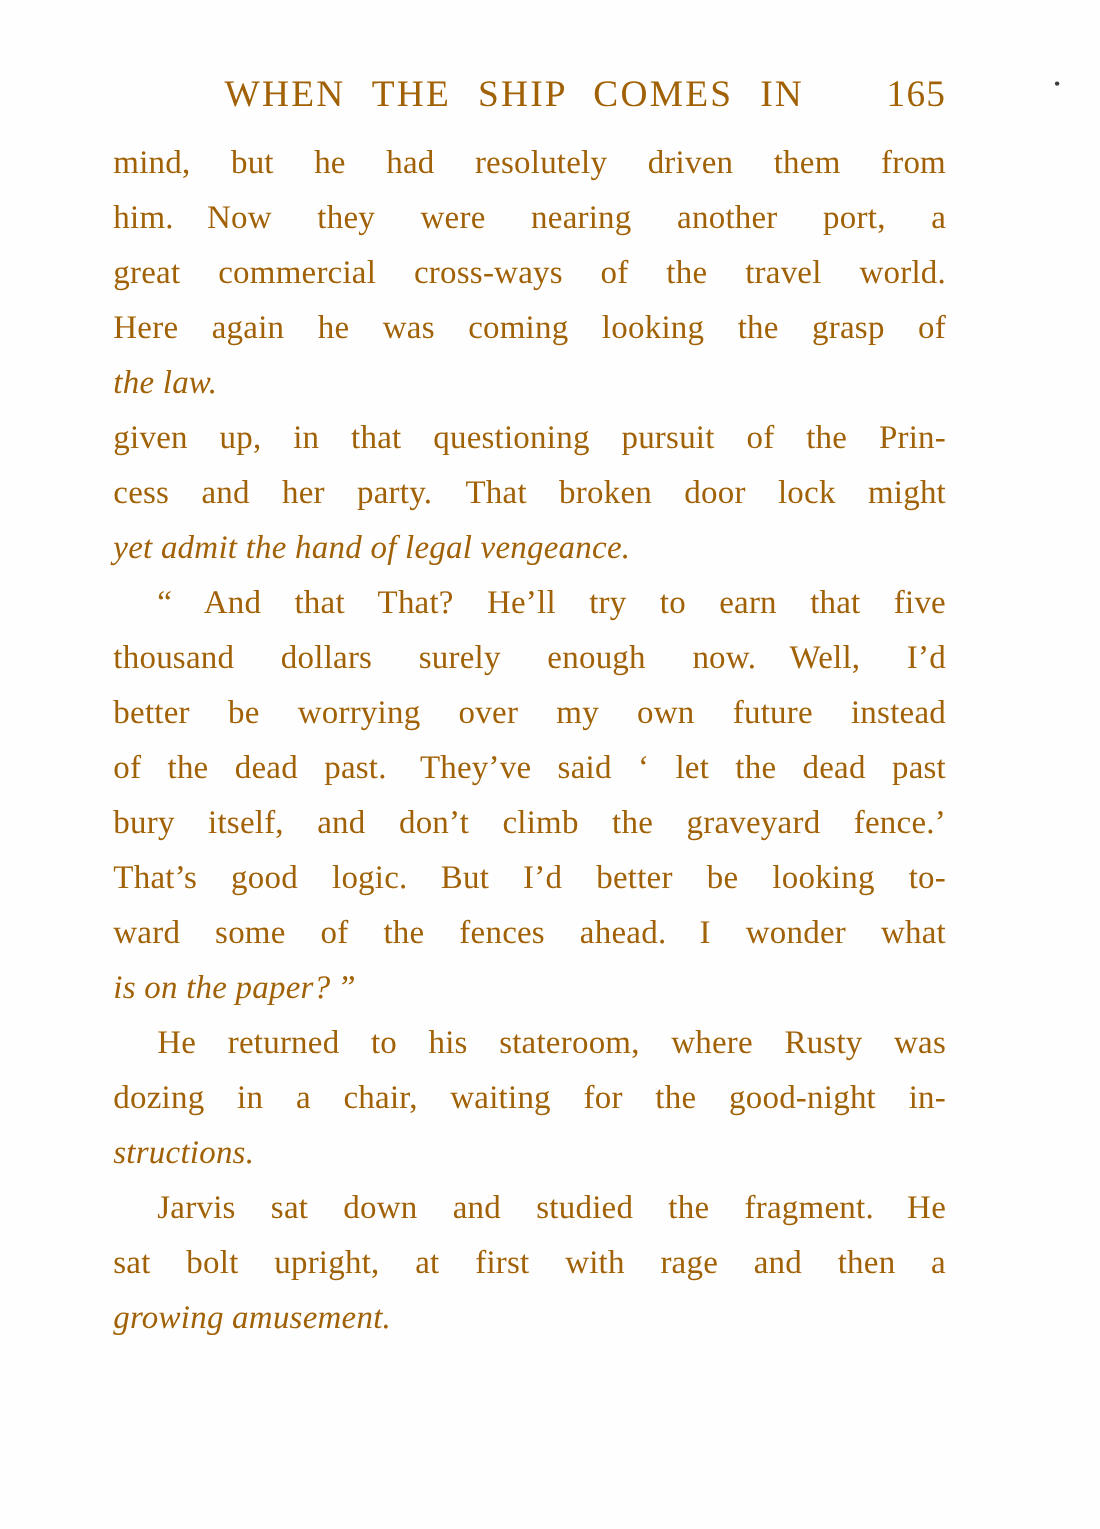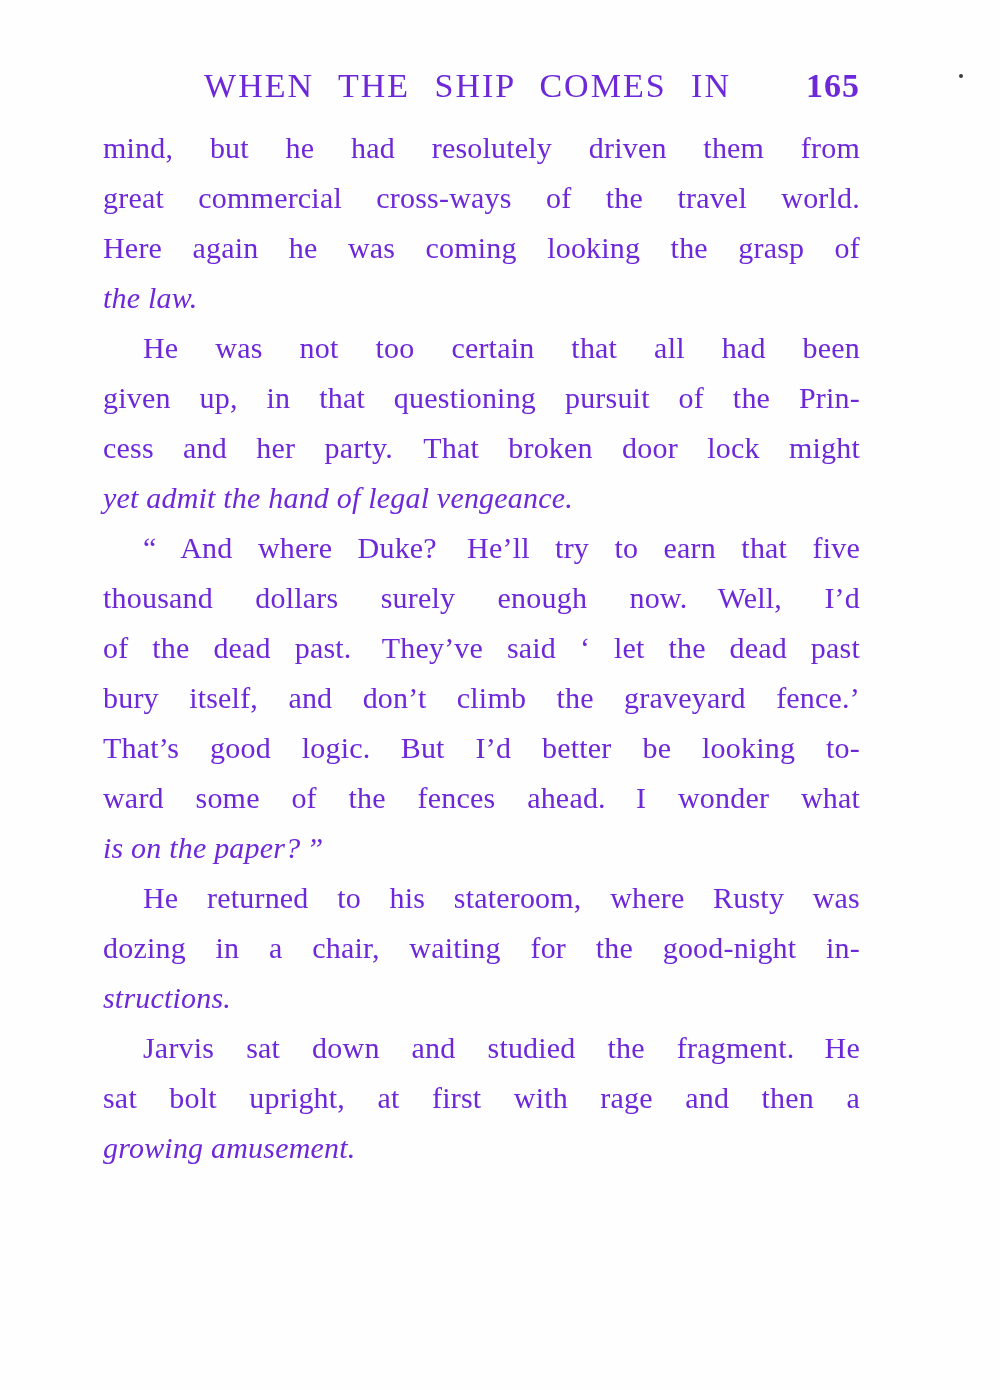--- a/index.html
+++ b/index.html
@@ -5,21 +5,21 @@
   html, body {
     margin: 0;
     padding: 0;
     background: #ffffff;
   }
   .page {
     position: relative;
     width: 1000px;
     height: 1390px;
     background: #fefefe;
-    color: #6d28d9;
+    color: #a16207;
     font-family: "Liberation Serif", "DejaVu Serif", serif;
     overflow: hidden;
   }
   .running-head {
     position: absolute;
     left: 103px;
     top: 66px;
     width: 757px;
     height: 44px;
     text-align: center;
@@ -32,21 +32,20 @@
   .head-title {
     display: inline-block;
     transform: translateX(-14px);
   }
   .folio {
     position: absolute;
     right: 0;
     top: 0;
     letter-spacing: 1px;
     word-spacing: normal;
-    font-weight: bold;
   }
   .text-body {
     position: absolute;
     left: 103px;
     top: 123px;
     width: 757px;
   }
   .para { margin: 0; }
   .line {
     font-size: 30px;
@@ -80,33 +79,34 @@
   <header class="running-head">
     <span class="head-title">WHEN THE SHIP COMES IN</span>
     <span class="folio">165</span>
   </header>
 
   <div class="speck"></div>
 
   <main class="text-body">
       <div class="para">
         <div class="line first">mind, but he had resolutely driven them from</div>
+        <div class="line">him. Now they were nearing another port, a</div>
         <div class="line">great commercial cross-ways of the travel world.</div>
         <div class="line">Here again he was coming looking the grasp of</div>
         <div class="line last">the law.</div>
       </div>
       <div class="para indent">
-        <div class="line first">He was not too certain that all had been</div>
         <div class="line">given up, in that questioning pursuit of the Prin-</div>
         <div class="line">cess and her party. That broken door lock might</div>
         <div class="line last">yet admit the hand of legal vengeance.</div>
       </div>
       <div class="para indent">
-        <div class="line first">“ And where Duke? He’ll try to earn that five</div>
+        <div class="line first">“ And that That? He’ll try to earn that five</div>
         <div class="line">thousand dollars surely enough now. Well, I’d</div>
+        <div class="line">better be worrying over my own future instead</div>
         <div class="line">of the dead past. They’ve said ‘ let the dead past</div>
         <div class="line">bury itself, and don’t climb the graveyard fence.’</div>
         <div class="line">That’s good logic. But I’d better be looking to-</div>
         <div class="line">ward some of the fences ahead. I wonder what</div>
         <div class="line last">is on the paper? ”</div>
       </div>
       <div class="para indent">
         <div class="line first">He returned to his stateroom, where Rusty was</div>
         <div class="line">dozing in a chair, waiting for the good-night in-</div>
         <div class="line last">structions.</div>

